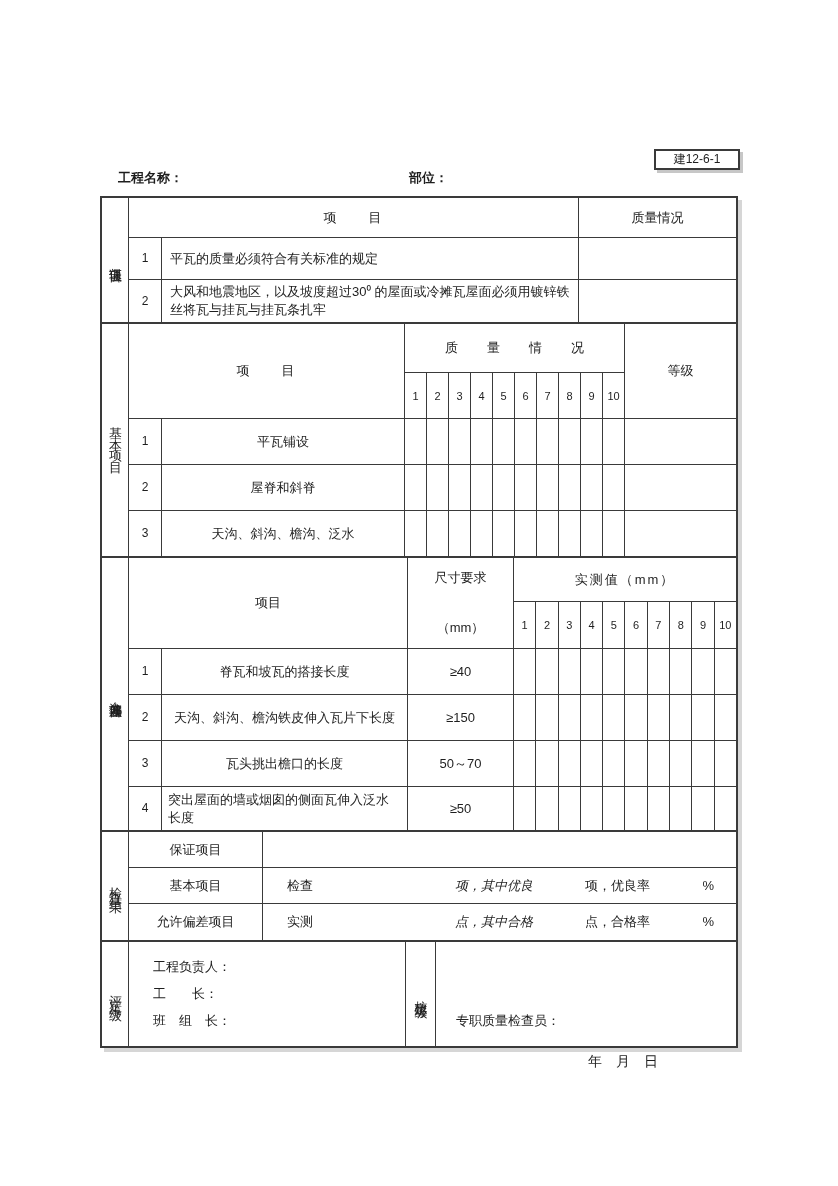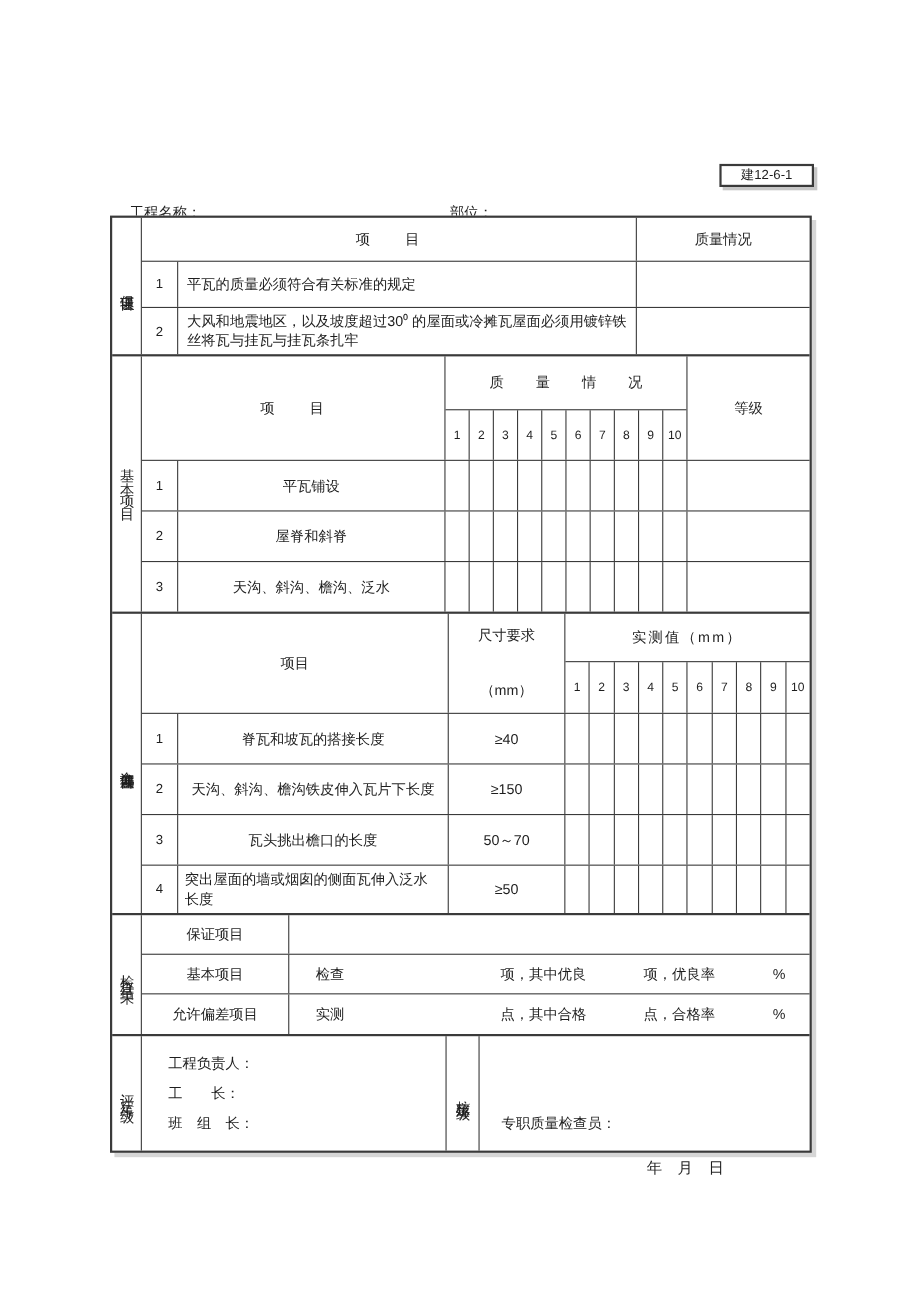--- a/index.html
+++ b/index.html
@@ -19,21 +19,21 @@
     color: #1a1a1a;
   }
   .form-code {
     position: absolute; left: 654px; top: 149px;
     width: 86px; height: 21px;
     border: 2px solid #3a3a3a;
     box-shadow: 3px 3px 0 rgba(0,0,0,0.22);
     display: flex; align-items: center; justify-content: center;
     font-size: 12px; background: #fff;
   }
-  .meta-label { position: absolute; font-size: 13px; font-weight: normal; margin-top: 15px; }
+  .meta-label { position: absolute; font-size: 13px; font-weight: bold; }
   .meta-project { left: 118px; top: 169px; }
   .meta-location { left: 409px; top: 169px; }
 
   .tbl {
     position: absolute; left: 100px; top: 196px;
     width: 638px; height: 852px;
     border: 2px solid #3a3a3a;
     box-shadow: 4px 4px 0 rgba(0,0,0,0.16);
     display: flex; flex-direction: column;
     background: #fff;
@@ -103,21 +103,21 @@
   .c-item.wrapleft { justify-content: flex-start; text-align: left; padding: 2px 6px; }
   .c-req { flex: 0 0 106px; }
   .c-grid { flex: 1 1 auto; }
 
   
   .d-row { flex: 0 0 36px; }
   .d-row.last { flex: 1 1 auto; }
   .d-label { flex: 0 0 134px; }
   .d-content { flex: 1 1 auto; position: relative; }
   .d-content span { position: absolute; top: 50%; transform: translateY(-50%); font-size: 13px; white-space: nowrap; }
-  .d-s0 { left: 24px; } .d-s1 { left: 192px; } .d-s2 { left: 322px; } .d-s3 { right: 22px; }
+  .d-s0 { left: 24px; } .d-s1 { left: 192px; font-style: italic; } .d-s2 { left: 322px; } .d-s3 { right: 22px; }
 
   
   .e-main {
     flex: 0 0 277px; border-right: 1px solid #3a3a3a;
     display: flex; flex-direction: column; justify-content: space-around;
     padding: 12px 0 12px 24px; font-size: 13px;
   }
   .e-verify {
     flex: 0 0 30px; border-right: 1px solid #3a3a3a;
     display: flex; align-items: center; justify-content: center;

